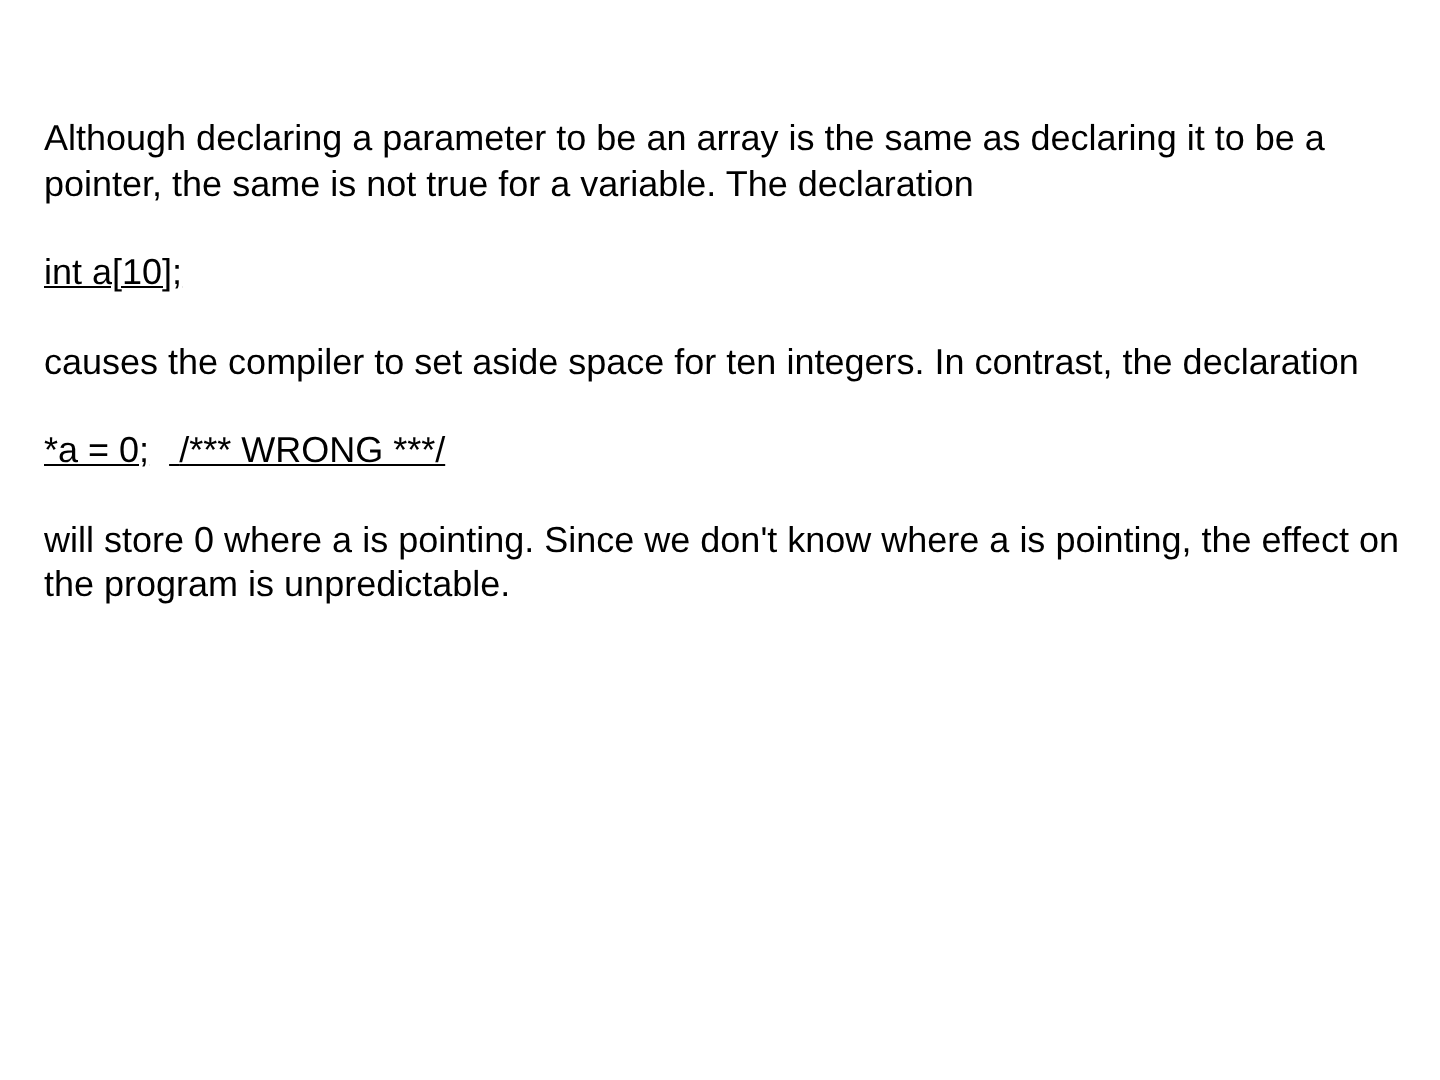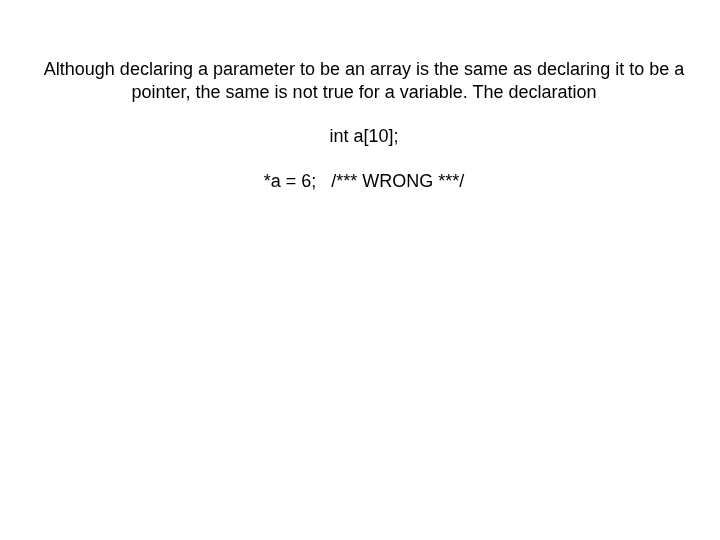--- a/index.html
+++ b/index.html
@@ -8,44 +8,46 @@
     width: 720px;
     height: 540px;
     background: #ffffff;
     font-family: Arial, Helvetica, sans-serif;
     font-size: 18px;
     color: #000000;
     line-height: 1.25;
   }
   .page {
     padding: 58px 14px 0 22px;
-    text-align: center;
   }
   .para {
     margin: 0 0 22px 0;
   }
   .code {
     margin: 12px 0 22px 0;
+    text-decoration: underline;
   }
   .wrong-indent {
     display: inline-block;
     width: 10px;
   }
 </style>
 </head>
 <body>
 
 <div class="page">
 
   <p class="para">Although declaring a parameter to be an array is the same as declaring it to be a pointer, the same is not true for a variable. The declaration</p>
 
   <p class="code">int a[10];</p>
 
+  <p class="para">causes the compiler to set aside space for ten integers. In contrast, the declaration</p>
 
 
 
   <p class="code">
-    <span>*a = 6;</span><span class="wrong-indent"></span>
+    <span>*a = 0;</span><span class="wrong-indent"></span>
     <span>/*** WRONG ***/</span>
   </p>
 
+  <p class="para">will store 0 where a is pointing. Since we don't know where a is pointing, the effect on the program is unpredictable.</p>
 
 </div>
 
 </body></html>

